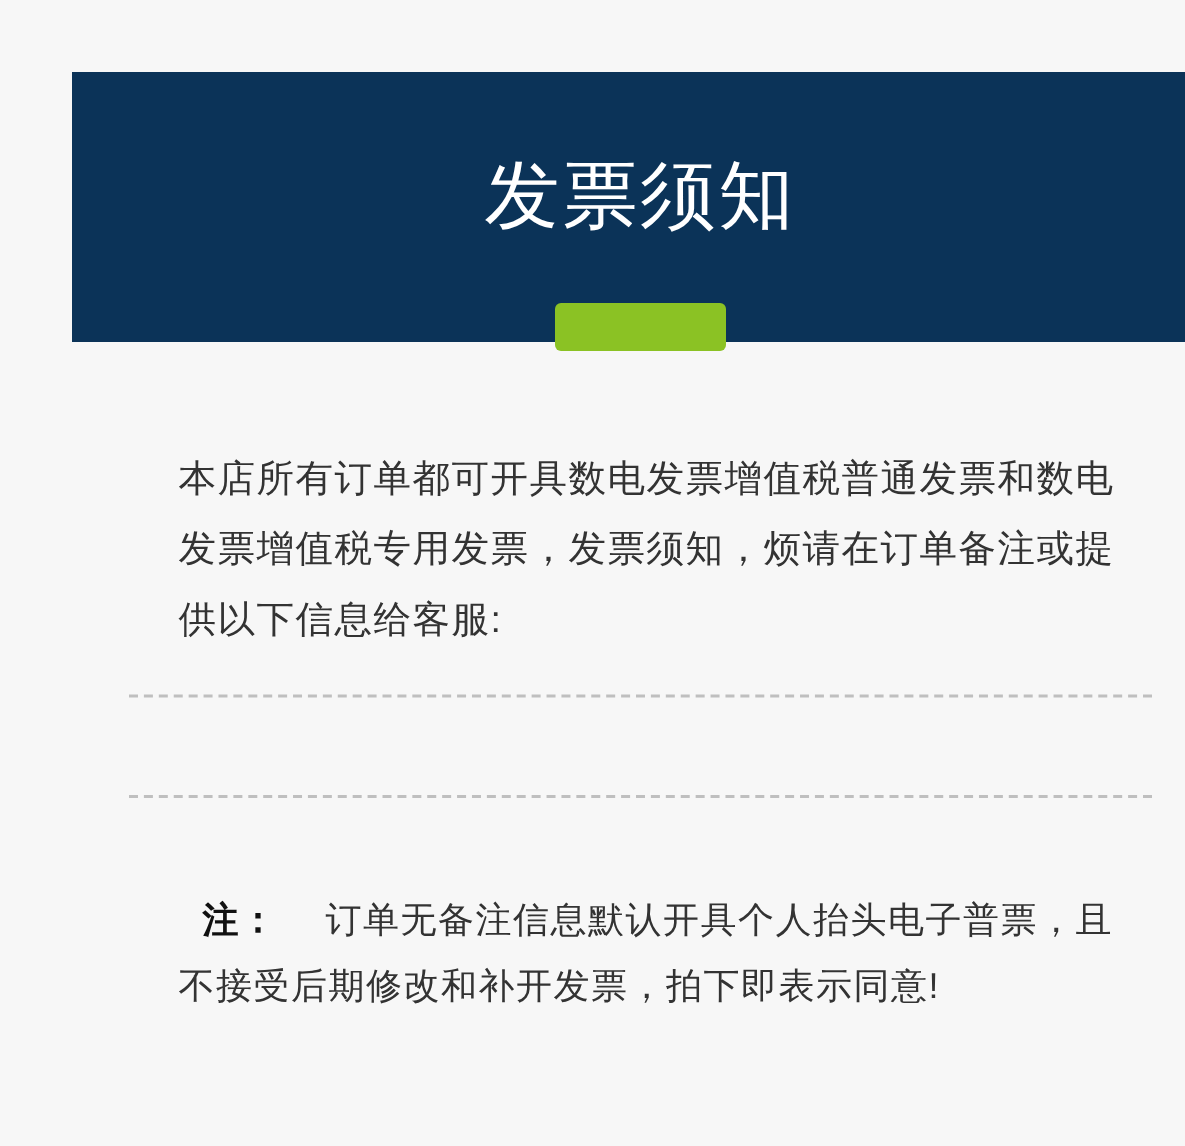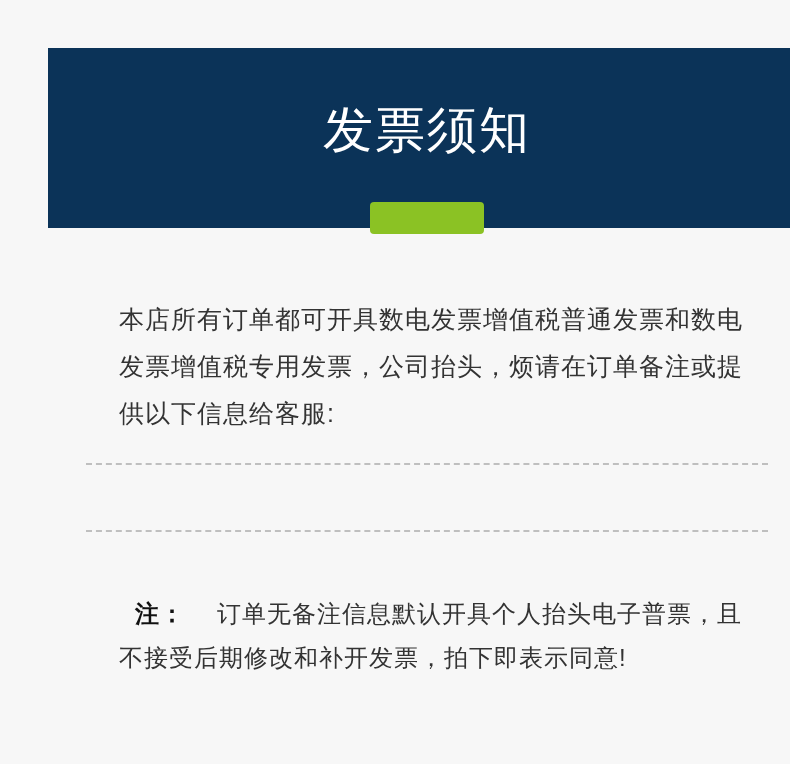--- a/index.html
+++ b/index.html
@@ -127,21 +127,21 @@
 </head>
 <body>
 
 <div class="page">
 
   <div class="header">
     <span class="header-title">发票须知</span>
     <span class="header-underline"></span>
   </div>
 
-  <p class="intro">本店所有订单都可开具数电发票增值税普通发票和数电发票增值税专用发票，公司抬头，烦请在订单备注或提供以下信息给客服:</p>
+  <p class="intro">本店所有订单都可开具数电发票增值税普通发票和数电发票增值税专用发票，发票须知，烦请在订单备注或提供以下信息给客服:</p>
 
   <hr class="divider divider-1">
 
 
   <hr class="divider divider-2">
 
   <p class="note">
     <span class="note-prefix">注：</span><span>订单无备注信息默认开具个人抬头电子普票，且不接受后期修改和补开发票，拍下即表示同意!</span>
   </p>
 

